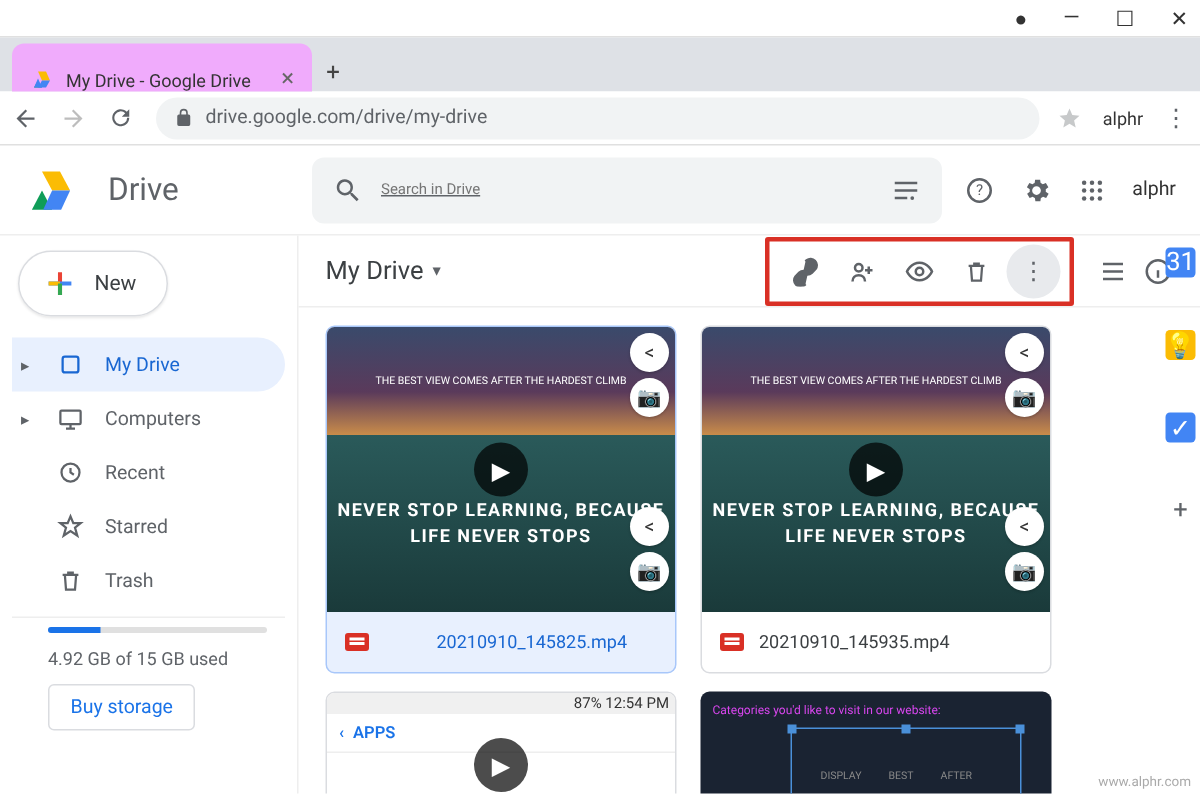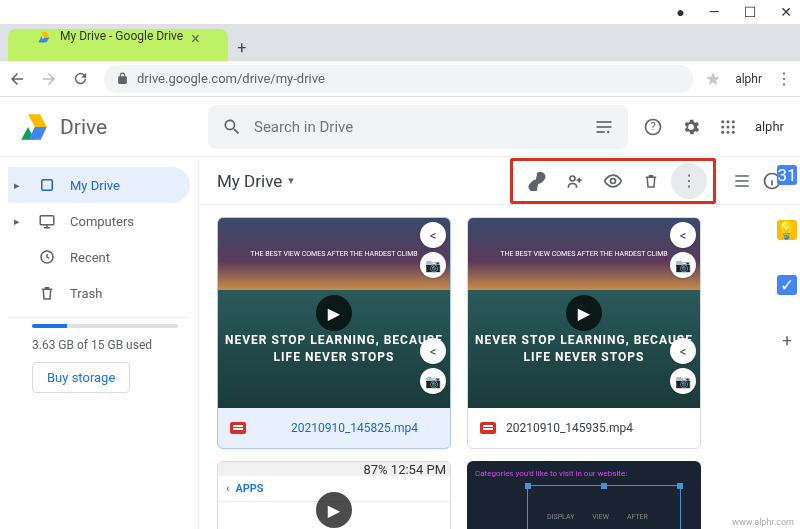--- a/index.html
+++ b/index.html
@@ -4,40 +4,40 @@
 <style>
 * { margin: 0; padding: 0; box-sizing: border-box; font-family: -apple-system, BlinkMacSystemFont, "Segoe UI", Roboto, Arial, sans-serif; }
 body { width: 800px; height: 529px; background: #fff; overflow: hidden; position: relative; }
 
 
 .window-controls { height: 8px; background: #fff; border-bottom: 1px solid #e0e0e0; display: flex; justify-content: flex-end; align-items: center; padding: 12px 8px; gap: 24px; }
 .window-controls .wc { color: #333; font-size: 14px; }
 
 
 .tab-bar { height: 36px; background: #dee1e6; display: flex; align-items: flex-end; padding-left: 8px; }
-.tab { background: #bef264; height: 32px; border-radius: 8px 8px 0 0; display: flex; align-items: flex-start; padding: 0 28px; gap: 8px; min-width: 200px; font-size: 12px; color: #333; }
+.tab { background: #f0abfc; height: 32px; border-radius: 8px 8px 0 0; display: flex; align-items: flex-end; padding: 0 12px; gap: 8px; min-width: 200px; font-size: 12px; color: #333; }
 .tab .favicon { width: 16px; height: 16px; }
 .tab .close { margin-left: auto; color: #666; font-size: 16px; }
 .new-tab { width: 28px; height: 28px; display: flex; align-items: center; justify-content: center; color: #444; font-size: 16px; }
 
 
 .addr-bar { height: 36px; background: #fff; border-bottom: 1px solid #e0e0e0; display: flex; align-items: center; padding: 0 8px; gap: 12px; }
 .addr-bar .nav-btn { color: #5f6368; width: 20px; text-align: center; }
 .addr-bar .nav-btn.disabled { color: #bdbdbd; }
 .url-field { flex: 1; height: 28px; background: #f1f3f4; border-radius: 14px; display: flex; align-items: center; padding: 0 12px; gap: 8px; font-size: 13px; color: #5f6368; }
 .url-field .lock { color: #5f6368; }
 .addr-right { display: flex; align-items: center; gap: 14px; color: #5f6368; }
 .addr-right .profile { font-size: 12px; color: #333; }
 
 
 .drive-header { height: 60px; display: flex; align-items: center; padding: 0 16px; gap: 12px; border-bottom: 1px solid #eee; }
-.drive-logo { display: flex; align-items: center; gap: 8px; width: 180px; }
+.drive-logo { display: flex; align-items: center; gap: 20px; width: 180px; }
 .drive-logo-text { font-size: 21px; color: #5f6368; }
 .search-box { flex: 1; max-width: 420px; height: 44px; background: #f1f3f4; border-radius: 8px; display: flex; align-items: center; padding: 0 14px; gap: 12px; color: #5f6368; }
-.search-box input { border: none; background: transparent; flex: 1; font-size: 15px; color: #5f6368; outline: none; }
+.search-box input { border: none; background: transparent; flex: 1; font-size: 10px; color: #5f6368; outline: none; text-decoration: underline; }
 .header-icons { margin-left: auto; display: flex; align-items: center; gap: 18px; color: #5f6368; }
 .header-icons .profile-label { font-size: 13px; color: #333; }
 
 
 .body-row { display: flex; height: calc(100% - 140px); }
 .sidebar { width: 198px; padding: 10px 8px; }
 .new-btn { display: inline-flex; align-items: center; gap: 10px; height: 44px; padding: 0 20px 0 14px; border: 1px solid #dadce0; border-radius: 22px; box-shadow: 0 1px 2px rgba(0,0,0,0.1); font-size: 14px; color: #3c4043; margin-bottom: 14px; margin-left: 4px; }
 .side-item { display: flex; align-items: center; height: 36px; padding: 0 12px 0 6px; gap: 14px; border-radius: 0 18px 18px 0; font-size: 13px; color: #5f6368; }
 .side-item.active { background: #e8f0fe; color: #1967d2; }
 .side-item .chev { width: 10px; color: #5f6368; font-size: 11px; }
@@ -205,20 +205,29 @@
           <circle cx="12" cy="19" r="2" fill="currentColor"></circle>
           <circle cx="19" cy="19" r="2" fill="currentColor"></circle>
         </svg>
     </span>
     <span class="profile-label">alphr</span>
   </div>
 </div>
 
 <div class="body-row">
   <div class="sidebar">
+    <div class="new-btn">
+      <svg width="26" height="26" viewBox="0 0 24 24">
+          <path d="M12 5v14" stroke="#ea4335" stroke-width="2.5"></path>
+          <path d="M5 12h14" stroke="#4285f4" stroke-width="2.5"></path>
+          <path d="M5 12h7" stroke="#fbbc04" stroke-width="2.5"></path>
+          <path d="M12 12v7" stroke="#34a853" stroke-width="2.5"></path>
+        </svg>
+      <span>New</span>
+    </div>
     <div class="side-item active">
       <span class="chev">▸</span>
       <span class="icon">
           <svg width="18" height="18" viewBox="0 0 24 24">
             <path fill="#1967d2" d="M19 7h-8l-2-2H5a2 2 0 0 0-2 2v10a2 2 0 0 0 2 2h14a2 2 0 0 0 2-2V9a2 2 0 0 0-2-2z" opacity="0"></path>
             <path fill="#1967d2" d="M12 2L4 6v6c0 5 3.4 9.7 8 10 4.6-.3 8-5 8-10V6z" opacity="0"></path>
             <path fill="#1967d2" d="M8 4h8l4 8-4 8H8l-4-8z" opacity="0"></path>
             <rect x="4" y="6" width="16" height="12" rx="1" fill="#1967d2" opacity="0"></rect>
             <path fill="#1967d2" d="M3 20l4.5-8L12 20zm9-16h0L7.5 12 12 4zm0 0h0l4.5 8H21L16 4zm0 16h9l-4.5-8H12z" opacity="0"></path>
             <path fill="#1967d2" d="M5 4h14l-7 16z" opacity="0"></path>
@@ -246,30 +255,39 @@
             <circle cx="12" cy="12" r="8" fill="none" stroke="currentColor" stroke-width="2"></circle>
             <path d="M12 8v4l3 2" stroke="currentColor" stroke-width="2" fill="none"></path>
           </svg>
         </span>
       <span>Recent</span>
     </div>
     <div class="side-item">
       <span class="chev" style="visibility:hidden">▸</span>
       <span class="icon">
           <svg width="18" height="18" viewBox="0 0 24 24">
+            <path fill="none" stroke="currentColor" stroke-width="2" d="M12 3l2.5 6H21l-5 4 2 7-6-4-6 4 2-7-5-4h6.5z"></path>
+          </svg>
+        </span>
+      <span>Starred</span>
+    </div>
+    <div class="side-item">
+      <span class="chev" style="visibility:hidden">▸</span>
+      <span class="icon">
+          <svg width="18" height="18" viewBox="0 0 24 24">
             <path fill="none" stroke="currentColor" stroke-width="2" d="M5 7h14M10 7V5h4v2M7 7l1 13h8l1-13"></path>
           </svg>
         </span>
       <span>Trash</span>
     </div>
     <hr class="side-hr">
     <div class="storage-bar">
         <div class="fill"></div>
       </div>
-    <div class="storage-text">3.63 GB of 15 GB used</div>
+    <div class="storage-text">4.92 GB of 15 GB used</div>
     <button class="buy-btn">Buy storage</button>
   </div>
 
   <div class="main">
     <div class="main-header">
       <div class="main-title">
         <span>My Drive</span>
         <span style="color:#5f6368;font-size:11px">▾</span>
       </div>
       <div class="action-bar">
@@ -352,21 +370,21 @@
           </div>
           <div class="file-label">
             <span class="vid-icon"></span>
             <span>20210910_145935.mp4</span>
           </div>
         </div>
       </div>
 
       <div class="bottom-row">
         <div class="mini-card">
-          <div style="height:14px;background:#f0f0f0;display:flex;justify-content:flex-end;align-items:center;padding:0 4px;font-size:13px;color:#333">
+          <div style="height:14px;background:#f0f0f0;display:flex;justify-content:flex-end;align-items:center;padding:0 4px;font-size:10px;color:#333">
             <span>87% 12:54 PM</span>
           </div>
           <div class="apps-header">
             <span style="color:#1a73e8">‹</span>
             <span>APPS</span>
           </div>
           <div class="apps-body">
             <span>All apps</span>
             <span>▾</span>
           </div>
@@ -383,21 +401,21 @@
         <div class="dark-card">
           <div class="dc-title">Categories you'd like to visit in our website:</div>
           <div class="dc-box">
             <div class="dc-handle" style="left:-3px;top:-3px"></div>
             <div class="dc-handle" style="right:-3px;top:-3px"></div>
 
             <div class="dc-handle" style="left:50%;top:-3px;margin-left:-3px"></div>
           </div>
           <div class="dc-labels">
             <span>DISPLAY</span>
-            <span>VIEW</span>
+            <span>BEST</span>
             <span>AFTER</span>
           </div>
         </div>
       </div>
     </div>
   </div>
 </div>
 
 <div class="side-rail">
   <div class="rail-icon" style="background:#4285f4">31</div>

